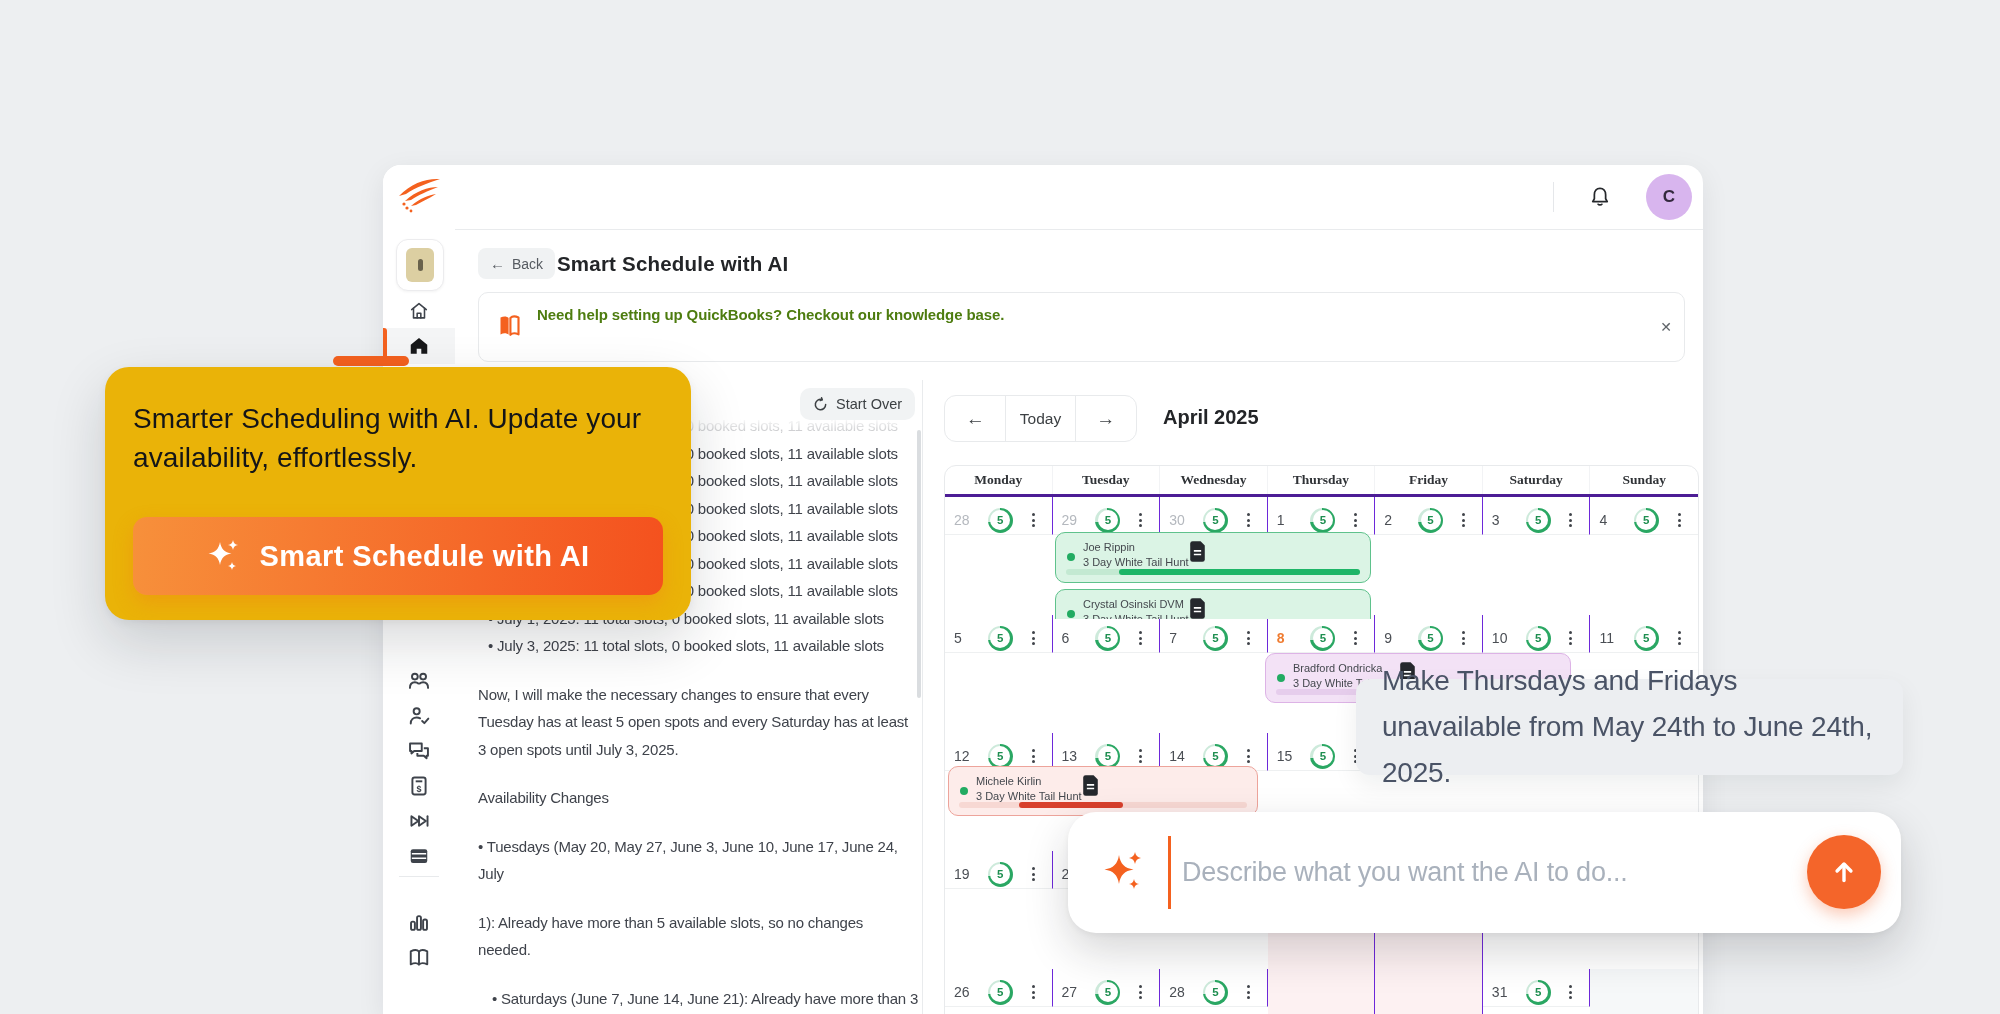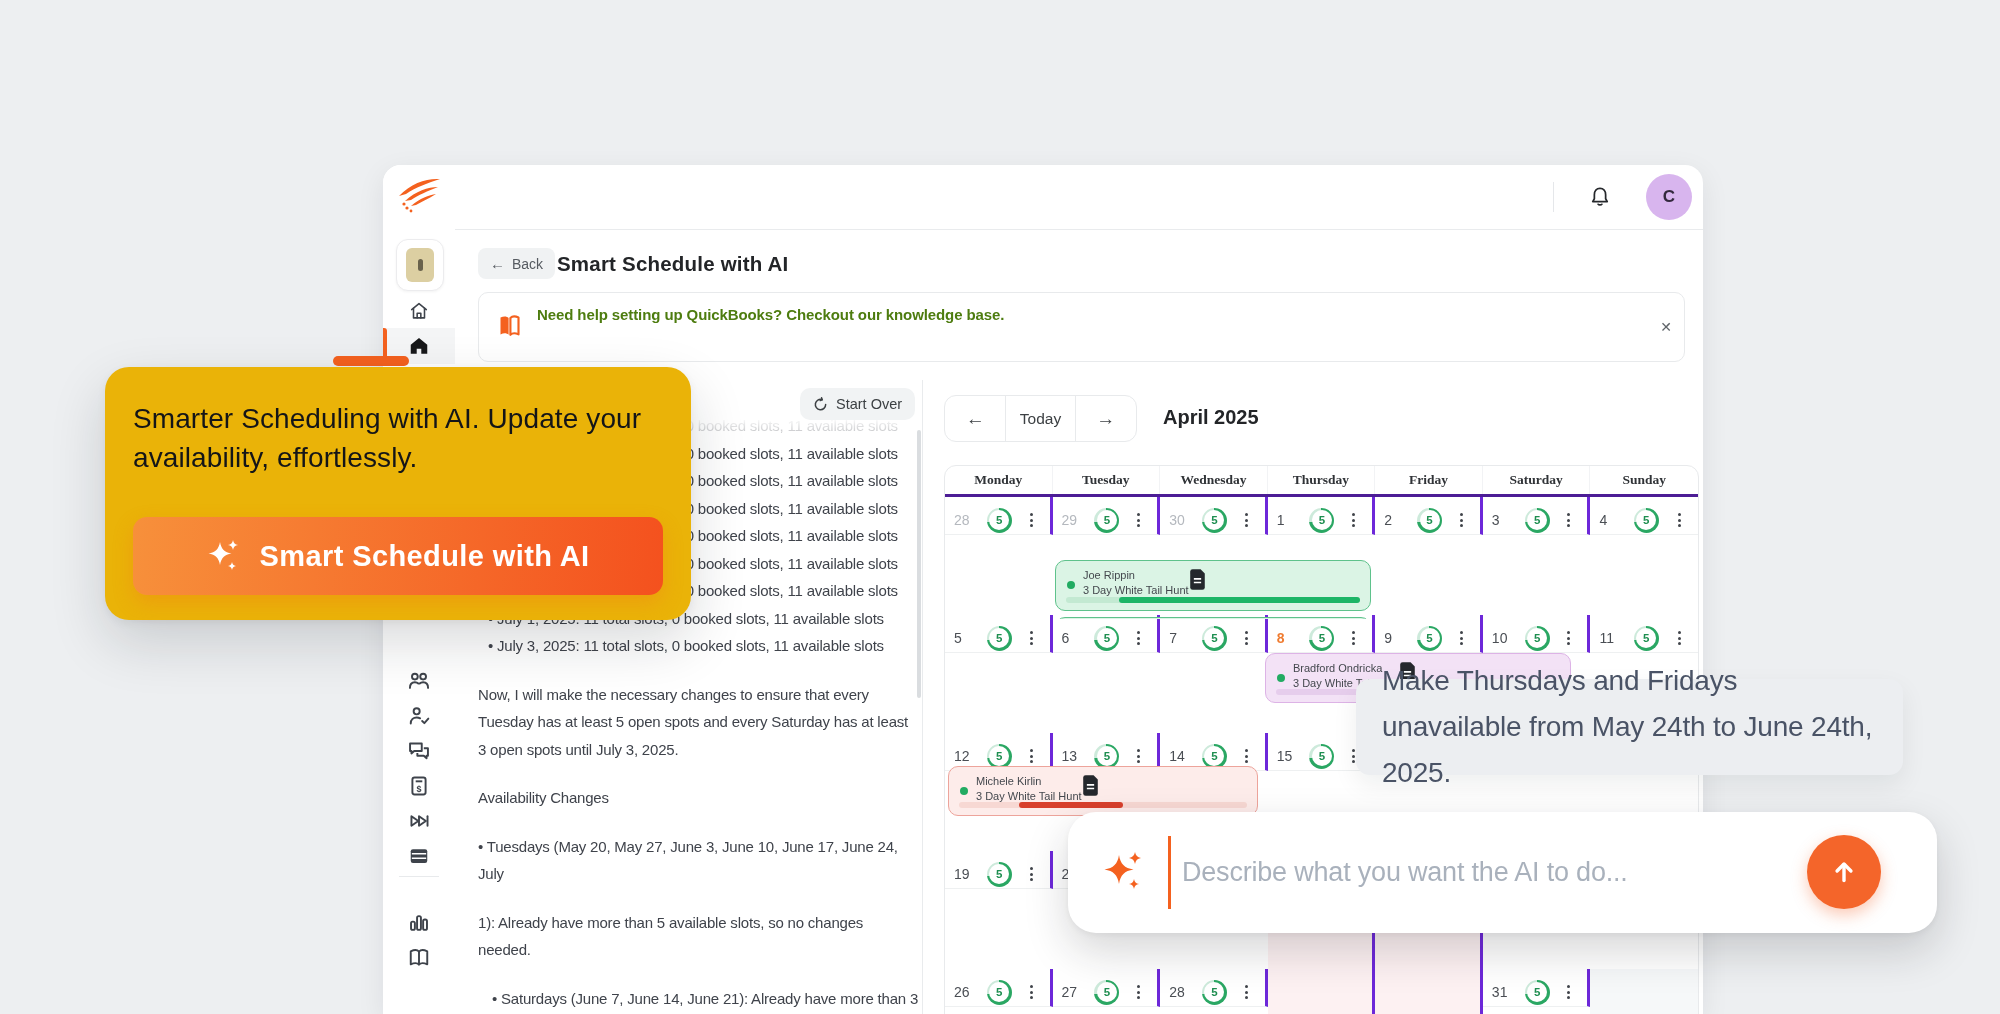--- a/index.html
+++ b/index.html
@@ -64,38 +64,38 @@
   .cal-nav{position:absolute;left:0;top:0;width:191px;height:45px;border:1px solid #e8eaec;border-radius:12px;display:flex;background:#fff;}
   .cal-nav .seg{display:flex;align-items:center;justify-content:center;color:#3c4043;}
   .seg-prev,.seg-next{width:61px;font-size:19px;}
   .seg-today{width:69px;border-left:1px solid #e8eaec;border-right:1px solid #e8eaec;font-size:15.5px;color:#3f444a;}
   .cal-month{position:absolute;left:219px;top:0;line-height:45px;font-size:20px;font-weight:bold;color:#232528;}
   .grid{position:absolute;left:0;top:70px;width:753px;height:550px;border:1px solid #e8eaec;border-radius:12px 12px 0 0;overflow:hidden;background:#fff;}
   .dayhead{display:grid;grid-template-columns:repeat(7,1fr);height:28px;border-bottom:3px solid #4c1d95;font-family:Liberation Serif, serif;}
   .dh{display:flex;align-items:center;justify-content:center;font-size:13.5px;font-weight:bold;color:#303337;border-right:1px solid #f2f3f5;}
   .dh:last-child{border-right:none;}
   .wrow{display:grid;grid-template-columns:repeat(7,1fr);height:118px;}
-  .cell{position:relative;border-right:3px solid #6d28d9;border-bottom:1px solid #eef0f1;padding:9px 14px 0 9px;
+  .cell{position:relative;border-right:1px solid #6d28d9;border-bottom:1px solid #eef0f1;padding:9px 14px 0 9px;
     display:flex;align-items:center;justify-content:space-between;align-content:flex-start;height:28px;}
   .cell:last-child{border-right:none;}
   .cell.pink{background:#fdf1f2;height:109px;}
   .cell.nextm{background:#f6f8f9;height:109px;}
   .dnum{font-size:14px;color:#4a4e54;min-width:18px;}
   .muted .dnum{color:#b4b8be;}
   .today .dnum{color:#ef7b30;font-weight:600;}
   .badge{width:25px;height:25px;border-radius:50%;background:conic-gradient(#2aa763 0 262deg,#cdeadb 262deg 360deg);
     display:flex;align-items:center;justify-content:center;}
   .badge b{width:20px;height:20px;border-radius:50%;background:#fff;display:flex;align-items:center;justify-content:center;
     font-size:11.5px;color:#1e8e50;}
   .kebab{display:flex;flex-direction:column;gap:2.5px;padding:3px;}
   .kebab i{width:3px;height:3px;border-radius:50%;background:#40444a;display:block;}
 
   
   .event{position:absolute;border-radius:10px;border:1.5px solid;box-sizing:border-box;z-index:2;}
-  .ev-green{background:#dbf4e5;border-color:#5fc28c;margin-top:28px;}
+  .ev-green{background:#dbf4e5;border-color:#5fc28c;}
   .ev-purple{background:#f3e2f6;border-color:#ddb3e6;}
   .ev-red{background:#fdecea;border-color:#eda49b;}
   .ev-dot{position:absolute;left:11px;top:20px;width:8px;height:8px;border-radius:50%;background:#22ab62;}
   .ev-name{position:absolute;left:27px;top:8px;font-size:11px;font-weight:500;color:#44484e;white-space:nowrap;}
   .ev-trip{position:absolute;left:27px;top:23px;font-size:11px;color:#44484e;white-space:nowrap;}
   .ev-doc{position:absolute;left:133px;top:8px;}
   .ev-bar{position:absolute;left:10px;right:10px;bottom:7px;height:6px;border-radius:3px;}
   .ev-fill{position:absolute;top:0;bottom:0;border-radius:3px;}
   .ev-green .ev-bar{background:#c3e9d2;}
   .ev-purple .ev-bar{background:#e6cdec;}
@@ -112,21 +112,21 @@
     background:linear-gradient(95deg,#f7903b,#f4511e);display:flex;align-items:center;justify-content:center;gap:17px;
     color:#fff;font-size:29px;font-weight:bold;letter-spacing:.4px;box-shadow:0 8px 20px rgba(244,97,31,.25);}
 
   
   .instr{position:absolute;left:1356px;top:679px;width:547px;height:96px;background:#eceef1;border-radius:14px;z-index:9;
     display:flex;align-items:center;box-shadow:0 10px 26px rgba(20,24,31,.07);}
   .instr-text{padding:0 26px;font-size:28px;line-height:46px;font-weight:500;color:#4a5366;letter-spacing:-.2px;}
 
   
   .aibar{position:absolute;left:1068px;top:812px;width:833px;height:121px;background:#fff;border-radius:28px;z-index:8;
-    box-shadow:0 18px 44px rgba(25,29,36,.18),0 2px 6px rgba(0,0,0,.05);padding-left:36px;}
+    box-shadow:0 18px 44px rgba(25,29,36,.18),0 2px 6px rgba(0,0,0,.05);}
   .ai-sparkle{position:absolute;left:33px;top:37px;}
   .ai-cursor{position:absolute;left:100px;top:24px;width:3px;height:73px;background:#f4611f;}
   .ai-ph{position:absolute;left:114px;top:0;height:121px;display:flex;align-items:center;font-size:27px;color:#a9b1bc;letter-spacing:-.2px;}
   .ai-send{position:absolute;left:739px;top:23px;width:74px;height:74px;border-radius:50%;background:#f4652a;
     display:flex;align-items:center;justify-content:center;box-shadow:0 6px 16px rgba(244,101,42,.35);}
 
   svg{display:block;}
 </style>
 </head>
 <body>

